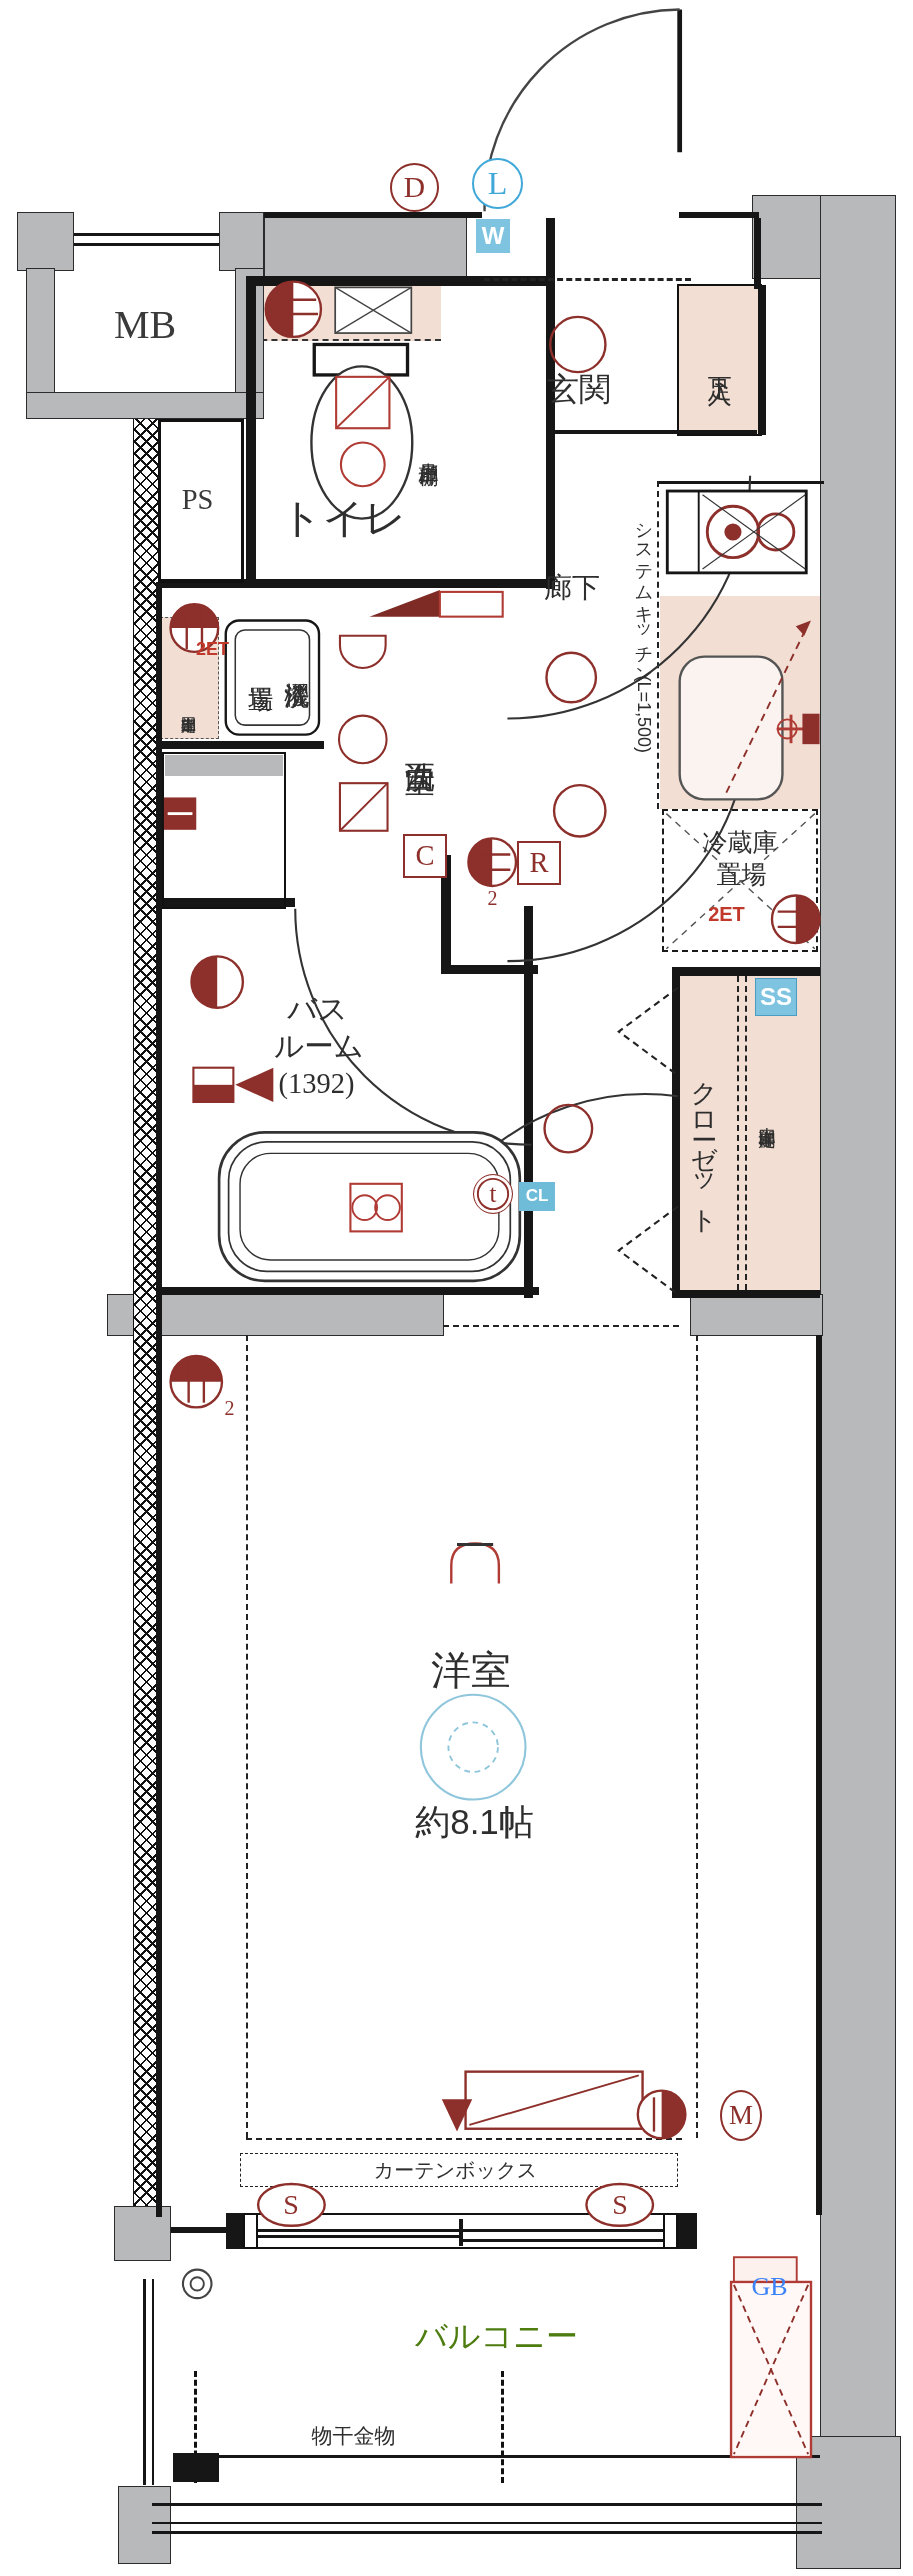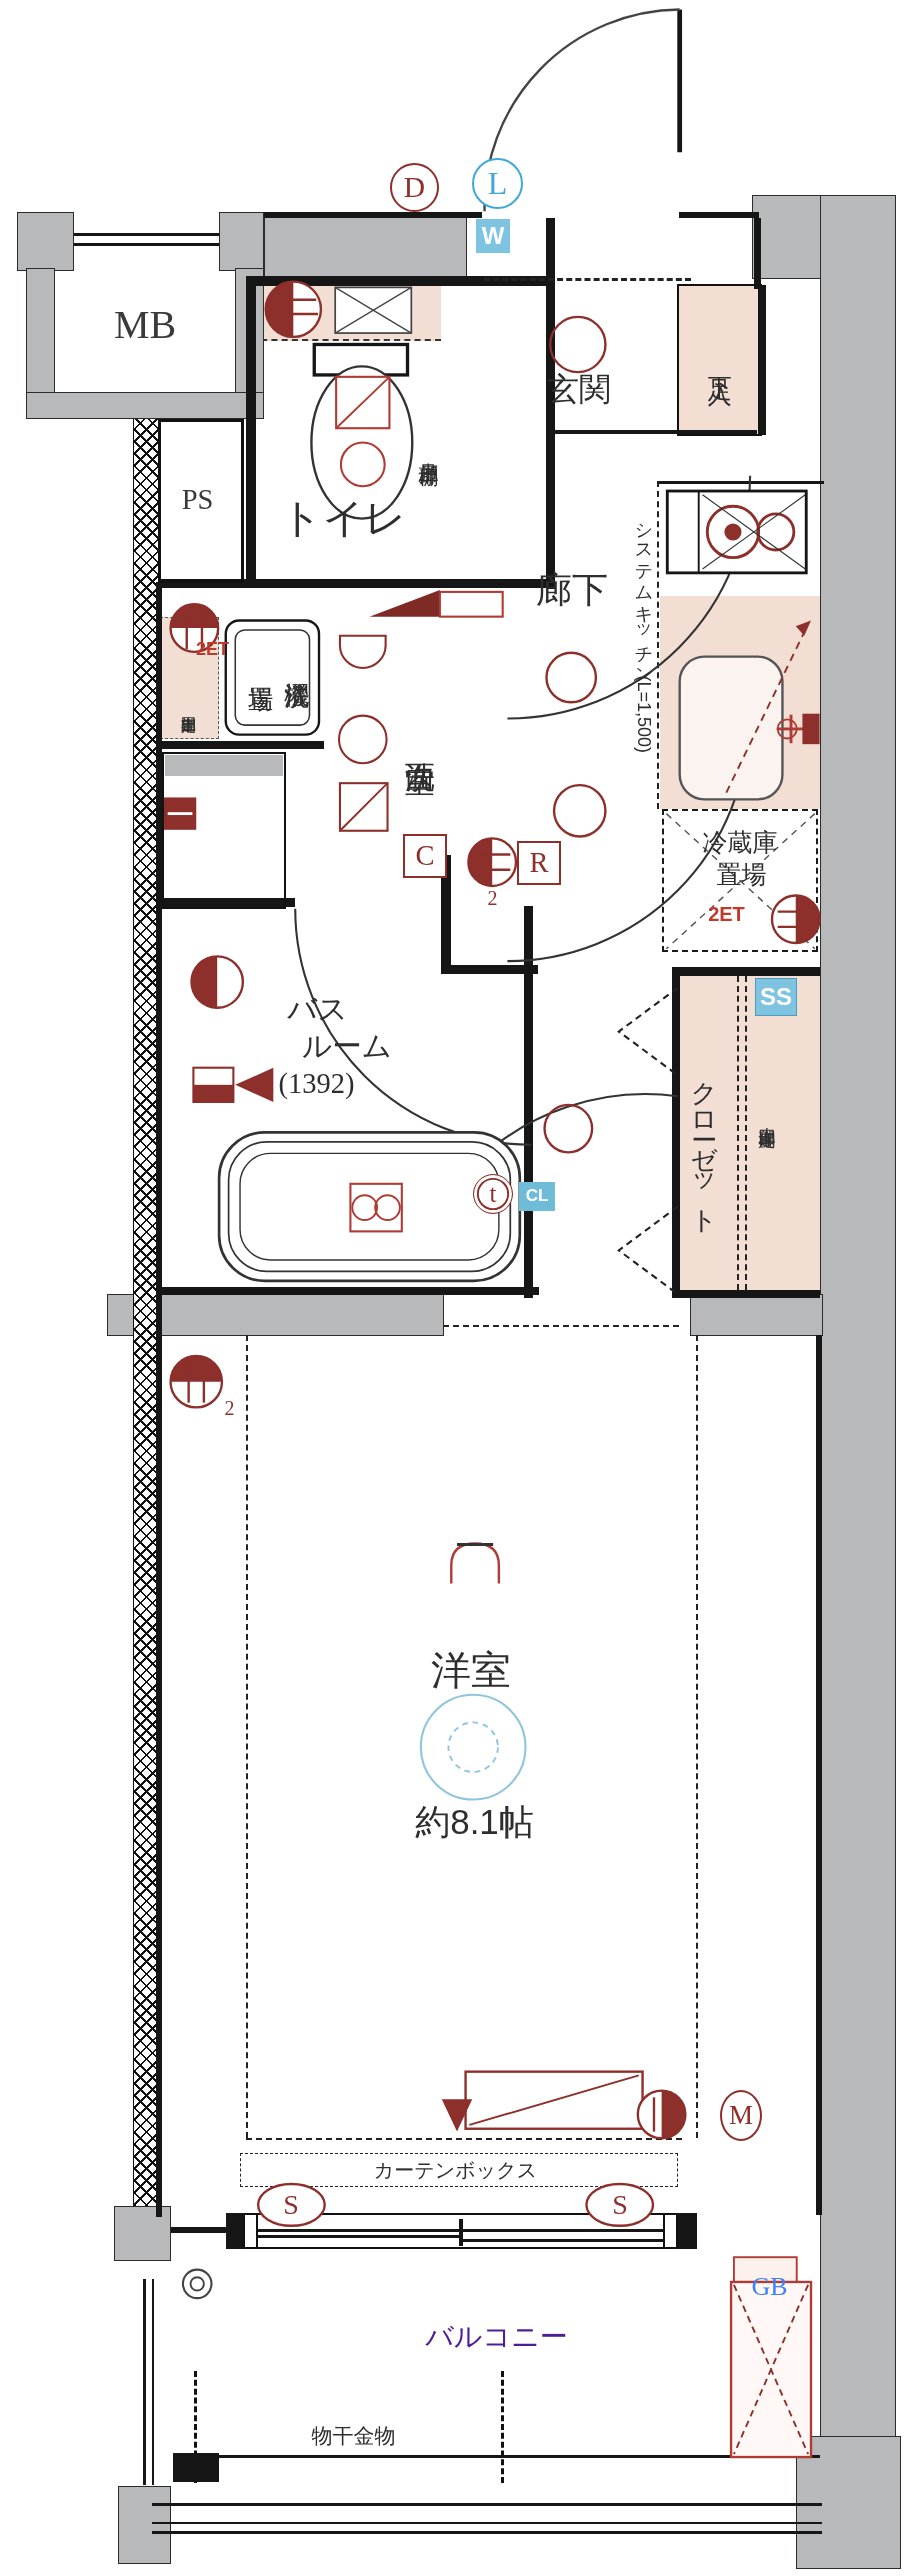--- a/index.html
+++ b/index.html
@@ -228,29 +228,29 @@
     <rect x="771" y="2372" width="66" height="26" fill="#fdf1ee" stroke="#b03a34" stroke-width="2"></rect>
     <rect x="768" y="2398" width="84" height="184" fill="#fff8f6" stroke="#b03a34" stroke-width="2.5"></rect>
     <line x1="771" y1="2401" x2="849" y2="2579" stroke="#8d2f2a" stroke-width="2" stroke-dasharray="7 5"></line>
     <line x1="849" y1="2401" x2="771" y2="2579" stroke="#8d2f2a" stroke-width="2" stroke-dasharray="7 5"></line>
   </svg>
 
   <div class="abs lbl serif" style="left:103px;top:303px;width:84px;height:44px;font-size:40px;color:#3a3a3a;">MB</div>
   <div class="abs lbl serif" style="left:173px;top:482px;width:49px;height:36px;font-size:28.5px;color:#3a3a3a;">PS</div>
   <div class="abs lbl" style="left:291px;top:499px;width:105px;height:40px;font-size:41px;">トイレ</div>
   <div class="abs lbl" style="left:541px;top:371px;width:76px;height:38px;font-size:32px;">玄関</div>
-  <div class="abs lbl" style="left:533px;top:571px;width:78px;height:38px;font-size:36px;">廊下</div>
+  <div class="abs lbl" style="left:533px;top:571px;width:78px;height:38px;font-size:28px;font-family:Liberation Mono, monospace;">廊下</div>
   <div class="abs lbl vtext" style="left:402px;top:662px;width:36px;height:157px;font-size:30px;">洗面室</div>
   <div class="abs lbl" style="left:287px;top:993px;width:61px;height:32px;font-size:29.5px;">バス</div>
-  <div class="abs lbl" style="left:282px;top:1030px;width:74px;height:32px;font-size:29.5px;margin-left:28px;">ルーム</div>
+  <div class="abs lbl" style="left:282px;top:1030px;width:74px;height:32px;font-size:29.5px;">ルーム</div>
   <div class="abs lbl serif" style="left:270px;top:1068px;width:93px;height:32px;font-size:28.5px;">(1392)</div>
   <div class="abs lbl" style="left:428px;top:1648px;width:86px;height:44px;font-size:40px;">洋室</div>
   <div class="abs lbl" style="left:402px;top:1801px;width:145px;height:42px;font-size:35px;">約8.1帖</div>
   <div class="abs lbl vtext" style="left:687px;top:1033px;width:34px;height:219px;font-size:26px;">クローゼット</div>
-  <div class="abs lbl" style="left:409px;top:2318px;width:175px;height:38px;font-size:28px;color:#4c1d95;">バルコニー</div>
+  <div class="abs lbl" style="left:409px;top:2318px;width:175px;height:38px;font-size:32px;color:#4d7c0f;">バルコニー</div>
 
   <div class="abs lbl vtext" style="left:706px;top:301px;width:28.5px;height:120px;font-size:24px;">下足入</div>
   <div class="abs lbl vtext" style="left:415px;top:369px;width:27px;height:160px;font-size:20px;letter-spacing:1px;">上部吊戸棚</div>
   <div class="abs lbl vtext" style="left:282px;top:617px;width:30px;height:91px;font-size:25px;letter-spacing:0;">洗濯機</div>
   <div class="abs lbl vtext" style="left:246px;top:634px;width:30px;height:65px;font-size:25px;letter-spacing:0;">置場</div>
   <div class="abs lbl red" style="left:188px;top:639px;width:49px;height:21px;font-size:18px;font-weight:bold;color:#c0392b;">2ET</div>
   <div class="abs lbl vtext" style="left:177px;top:659px;width:23px;height:91px;font-size:15px;letter-spacing:0;">上部固定棚</div>
   <div class="abs lbl vtext" style="left:630px;top:472px;width:27px;height:320px;font-size:18px;letter-spacing:0;">システムキッチン(L=1,500)</div>
   <div class="abs lbl" style="left:700px;top:828px;width:80px;height:28.5px;font-size:25px;">冷蔵庫</div>
   <div class="abs lbl" style="left:714px;top:860px;width:55px;height:28.5px;font-size:25px;">置場</div>

